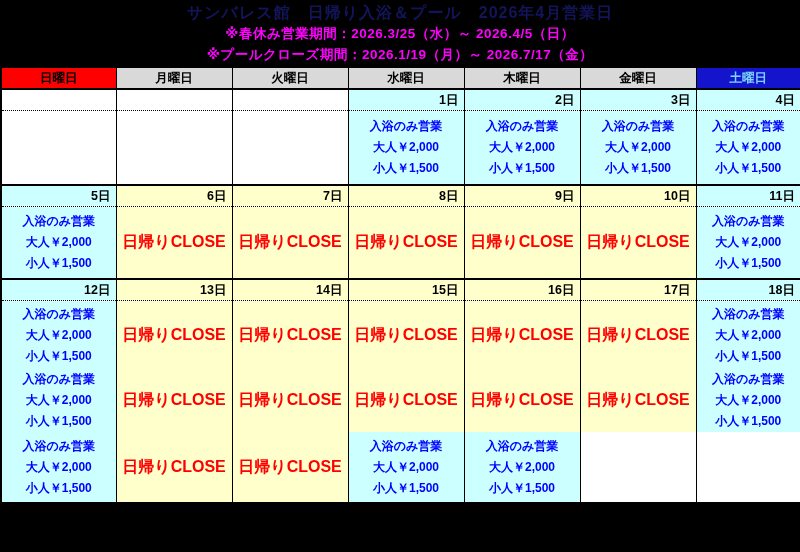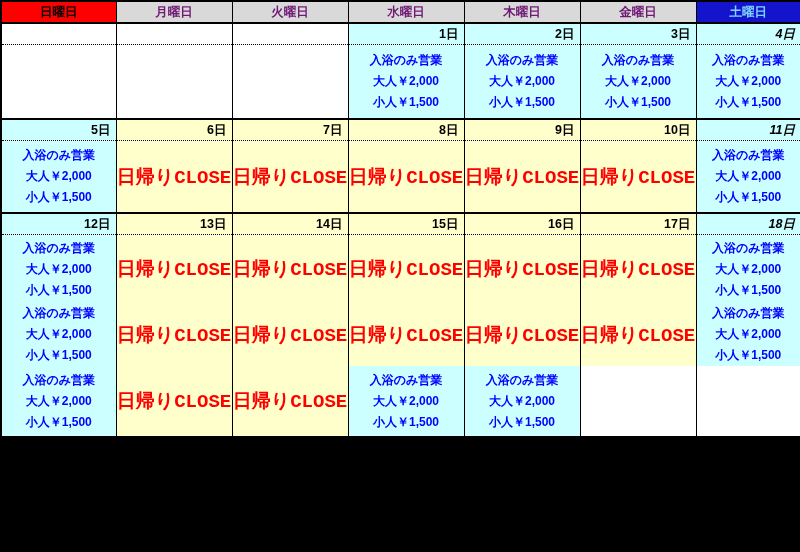--- a/index.html
+++ b/index.html
@@ -42,21 +42,21 @@
     border-right:1px solid #000;
     padding:0;
     overflow:hidden;
   }
   th.day-header{
     height:20px;
     font-size:12.5px;
     font-weight:bold;
     text-align:center;
     background:var(--weekday-header-bg,#d9d9d9);
-    color:#701a75;
+    color:#000000;
     border-bottom:1px solid #000;
   }
   th.day-header.sunday{background:var(--sunday-header-bg,#f00);color:#000000;}
   th.day-header.saturday{background:var(--saturday-header-bg,#1414cc);color:#7dd3fc;}
   tr.date-row td{
     height:20px;
     text-align:right;
     vertical-align:middle;
     padding-right:5px;
     font-size:12.5px;
@@ -72,39 +72,43 @@
   }
   tr:nth-child(3) td{height:73px;}
   tr:nth-child(5) td{height:71px;}
   tr:nth-child(7) td{height:68px;}
   tr:nth-child(9) td{height:70px;}
   tr:nth-child(11) td{height:62px;}
   td.bath{background:var(--bath-cell-bg,#cff);}
   td.closed{background:var(--closed-cell-bg,#ffc);margin-top:28px;}
   td.empty{background:#fff;}
   td.c-red{color:var(--sunday-date-text,#f00);}
-  td.c-blue{color:var(--saturday-date-text,#00f);font-style:italic;}
+  td.c-blue{color:var(--saturday-date-text,#00f);}
   td.c-black{color:#000;}
   .bath-line{
     color:var(--bath-text,#00f);
     font-size:12px;
     line-height:21px;
     white-space:nowrap;
   }
   .close-line{
     color:var(--closed-text,#f00);
-    font-size:19px;
+    font-size:16px;
     white-space:nowrap;
-    font-family:Liberation Mono, monospace;
   }
 </style>
 </head>
 <body>
 
 <div class="page">
+  <div class="top-header">
+    <div class="page-title">サンバレス館　日帰り入浴＆プール　2026年4月営業日</div>
+    <div class="notice">※春休み営業期間：2026.3/25（水）～ 2026.4/5（日）</div>
+    <div class="notice">※プールクローズ期間：2026.1/19（月）～ 2026.7/17（金）</div>
+  </div>
 
   <table class="calendar">
     <colgroup>
       <col style="width:115px">
         <col style="width:116px">
         <col style="width:116px">
       <col style="width:116px">
         <col style="width:116px">
         <col style="width:116px">
       <col style="width:105px">

